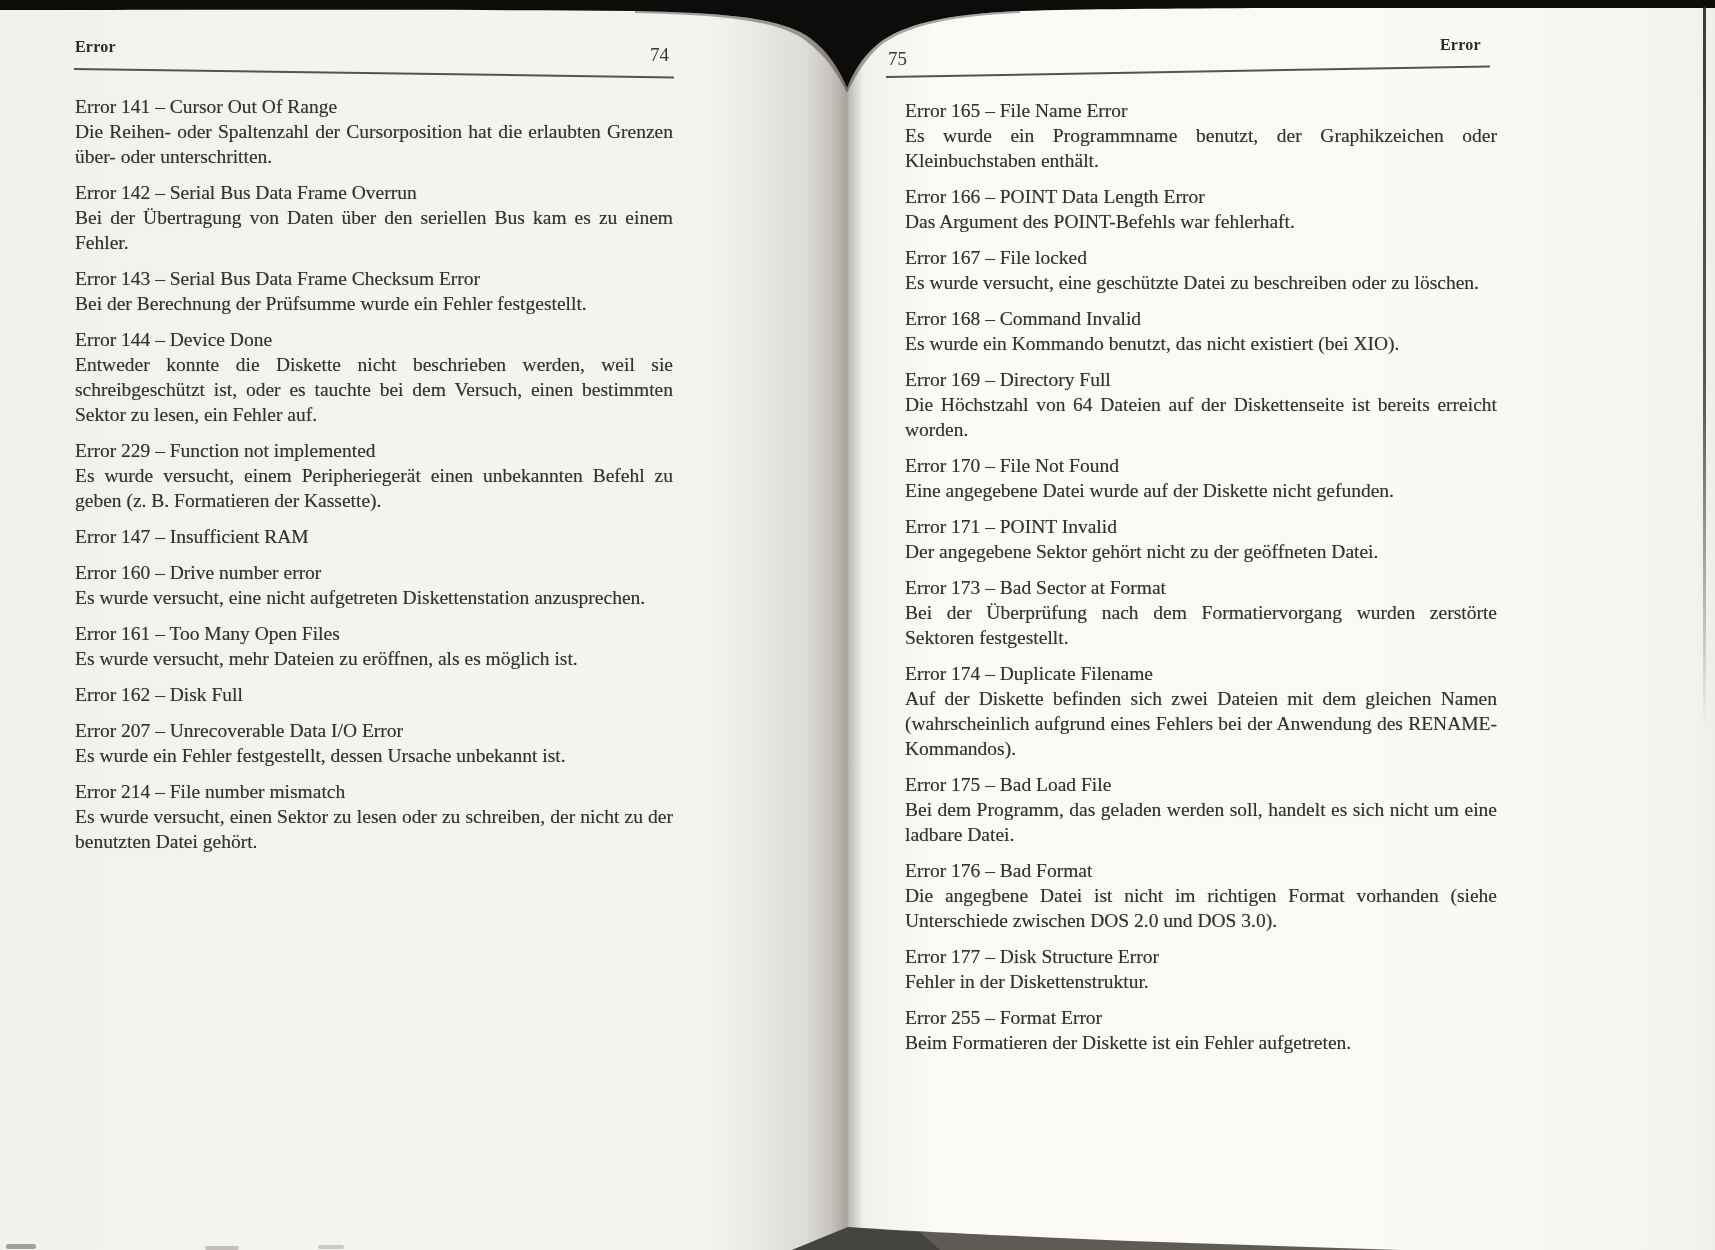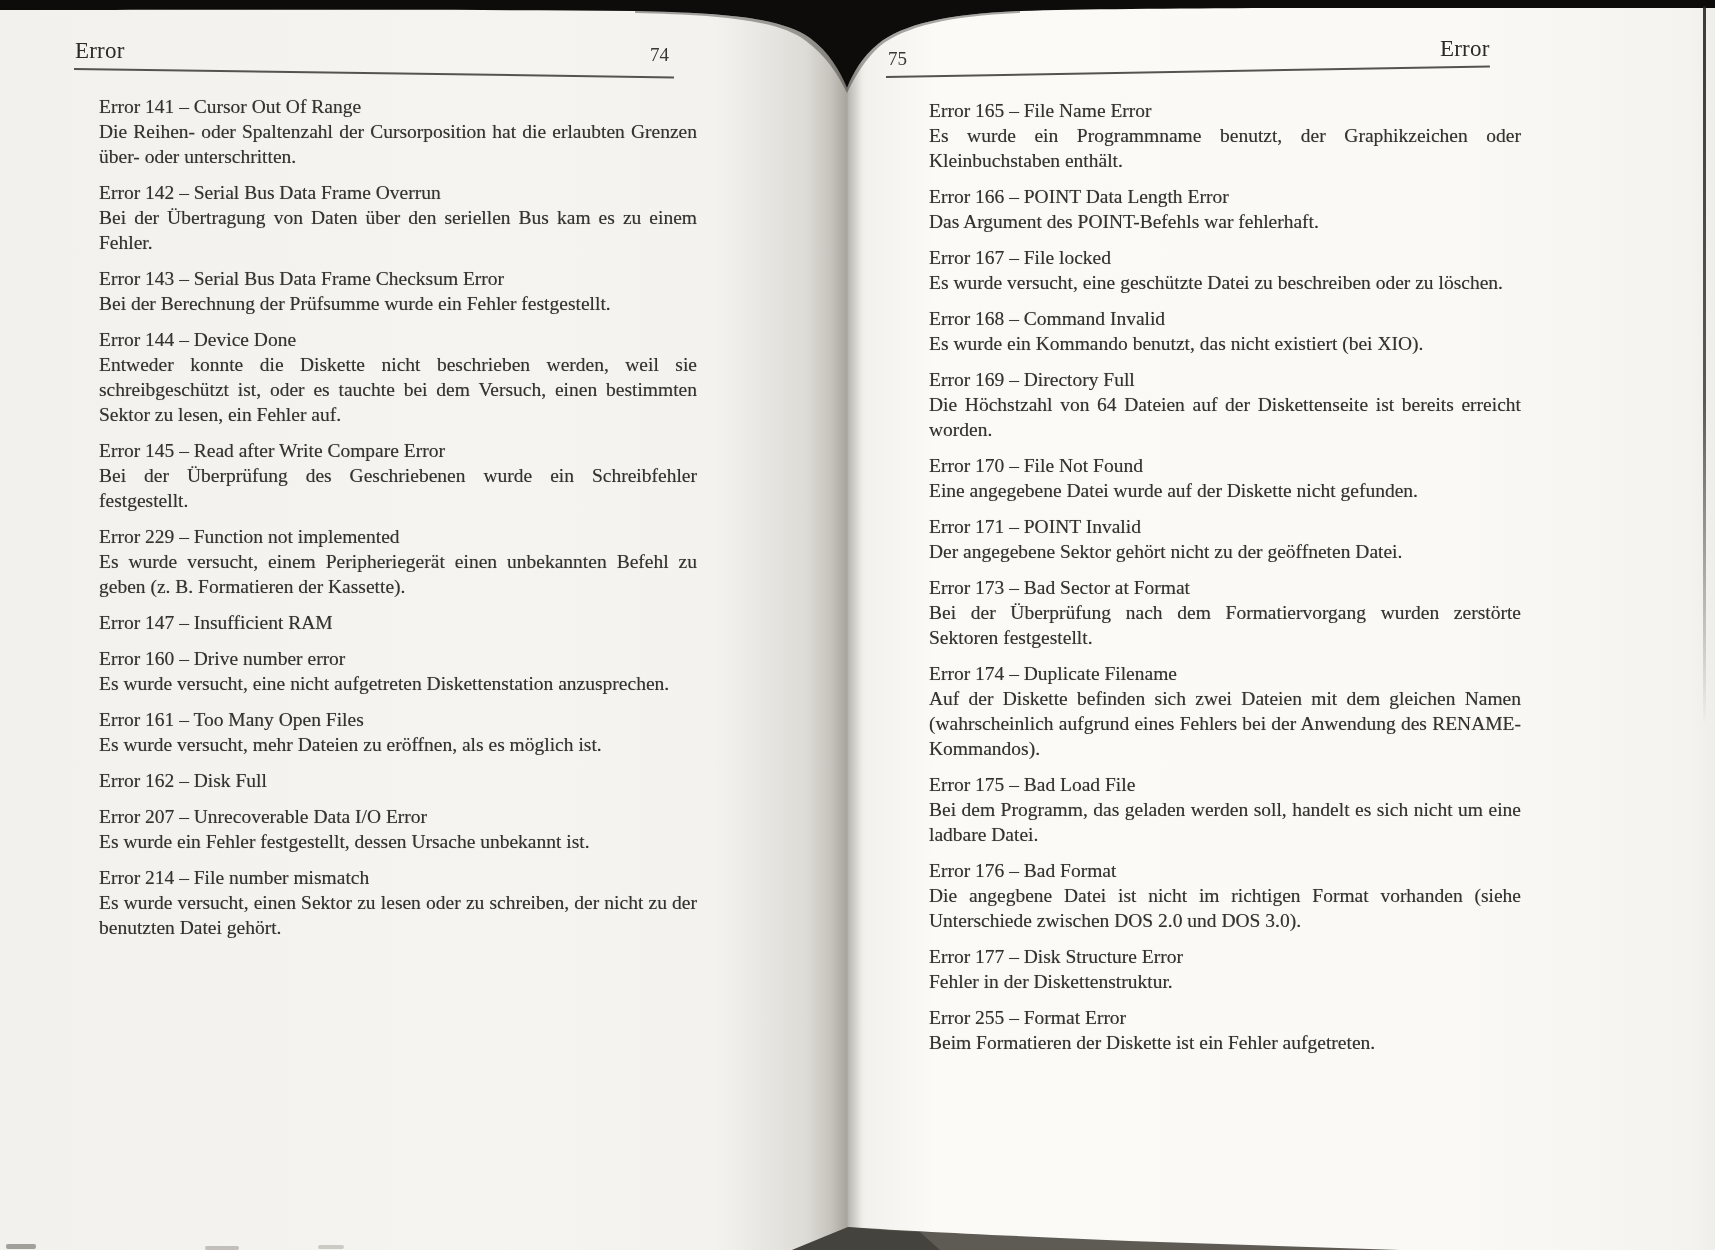--- a/index.html
+++ b/index.html
@@ -14,40 +14,39 @@
   .page-left{
     left:0;width:848px;
     background:linear-gradient(to right,#f2f1ed 0%,#f5f4f0 60%,#f3f2ee 84%,#e6e4df 95%,#d2cfc9 100%);
   }
   .page-right{
     left:848px;width:867px;
     background:linear-gradient(to right,#dcd9d3 0%,#f2f1ed 2%,#fbfaf7 10%,#faf9f6 70%,#f4f3ef 97%,#efeeea 100%);
   }
   .header-title{
     position:absolute;
-    font-weight:normal;font-size:23px;color:#2c2a27;
+    font-weight:bold;font-size:16px;color:#2c2a27;
     letter-spacing:0.2px;
   }
   .page-num{
     position:absolute;font-size:19px;color:#3a3834;text-align:right;
   }
   .rule{
     position:absolute;height:2px;background:#55534f;
   }
   .rule-left{left:74px;top:60px;width:600px;transform:rotate(0.8deg);transform-origin:left center;}
   .rule-right{left:38px;top:68px;width:604px;transform:rotate(-1deg);transform-origin:left center;}
   .pl-title{left:75px;top:30px;}
   .pl-num{left:650px;top:36px;}
   .pr-num{left:40px;top:40px;}
   .pr-title{left:592px;top:28px;}
   .entries{
     position:absolute;
     font-size:19.5px;line-height:25px;color:#35332f;
     text-shadow:0 0 0.7px rgba(70,66,60,0.55);
-    margin-left:24px;
   }
   .entries-left{left:75px;top:86px;width:598px;}
   .entries-right{left:57px;top:90px;width:592px;}
   .entry{margin-bottom:11px;}
   .entry-title{text-align:left;}
   .entry-body{text-align:justify;}
   .gutter-shadow{
     position:absolute;left:730px;top:0;width:240px;height:1250px;
     background:linear-gradient(to right,
       rgba(110,105,96,0) 0%,
@@ -95,24 +94,20 @@
         <div class="entry">
           <div class="entry-title">Error 143 – Serial Bus Data Frame Checksum Error</div>
           <div class="entry-body">Bei der Berechnung der Prüfsumme wurde ein Fehler festgestellt.</div>
         </div>
 
         <div class="entry">
           <div class="entry-title">Error 144 – Device Done</div>
           <div class="entry-body">Entweder konnte die Diskette nicht beschrieben werden, weil sie schreibgeschützt ist, oder es tauchte bei dem Versuch, einen bestimmten Sektor zu lesen, ein Fehler auf.</div>
         </div>
 
-        <div class="entry">
-          <div class="entry-title">Error 145 – Read after Write Compare Error</div>
-          <div class="entry-body">Bei der Überprüfung des Geschriebenen wurde ein Schreibfehler festgestellt.</div>
-        </div>
 
         <div class="entry">
           <div class="entry-title">Error 229 – Function not implemented</div>
           <div class="entry-body">Es wurde versucht, einem Peripheriegerät einen unbekannten Befehl zu geben (z. B. Formatieren der Kassette).</div>
         </div>
 
         <div class="entry">
           <div class="entry-title">Error 147 – Insufficient RAM</div>
         </div>
 

